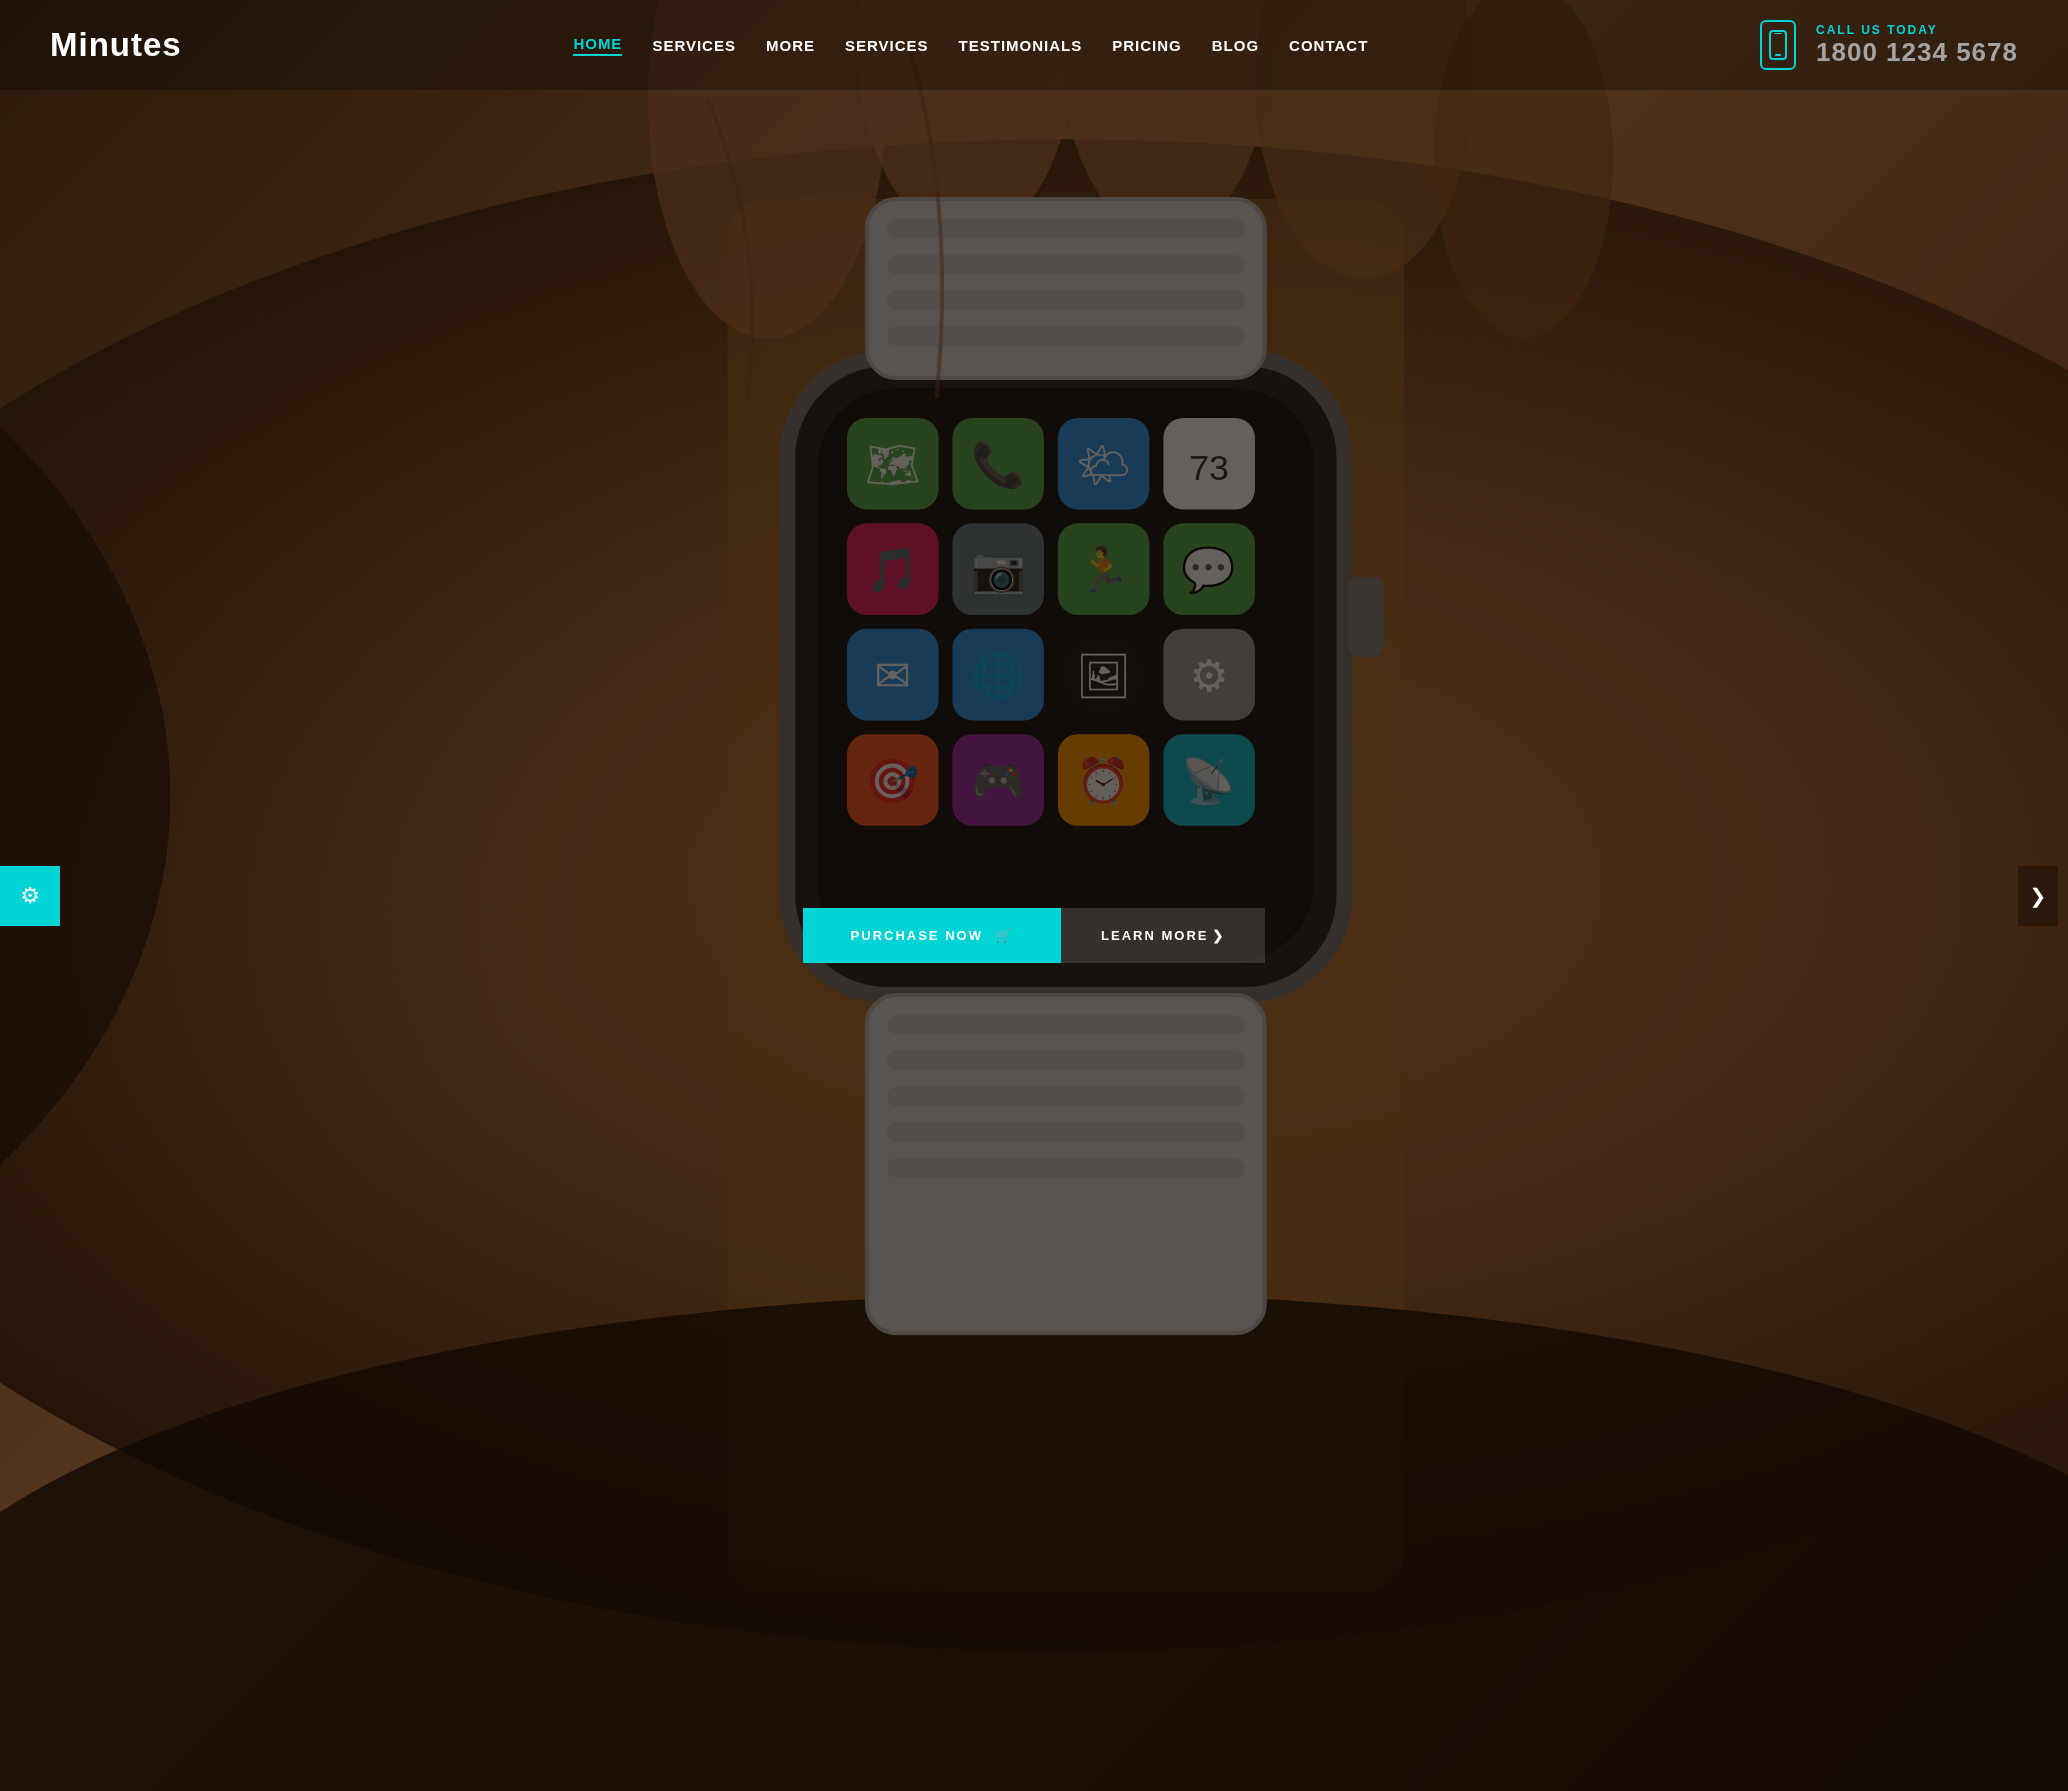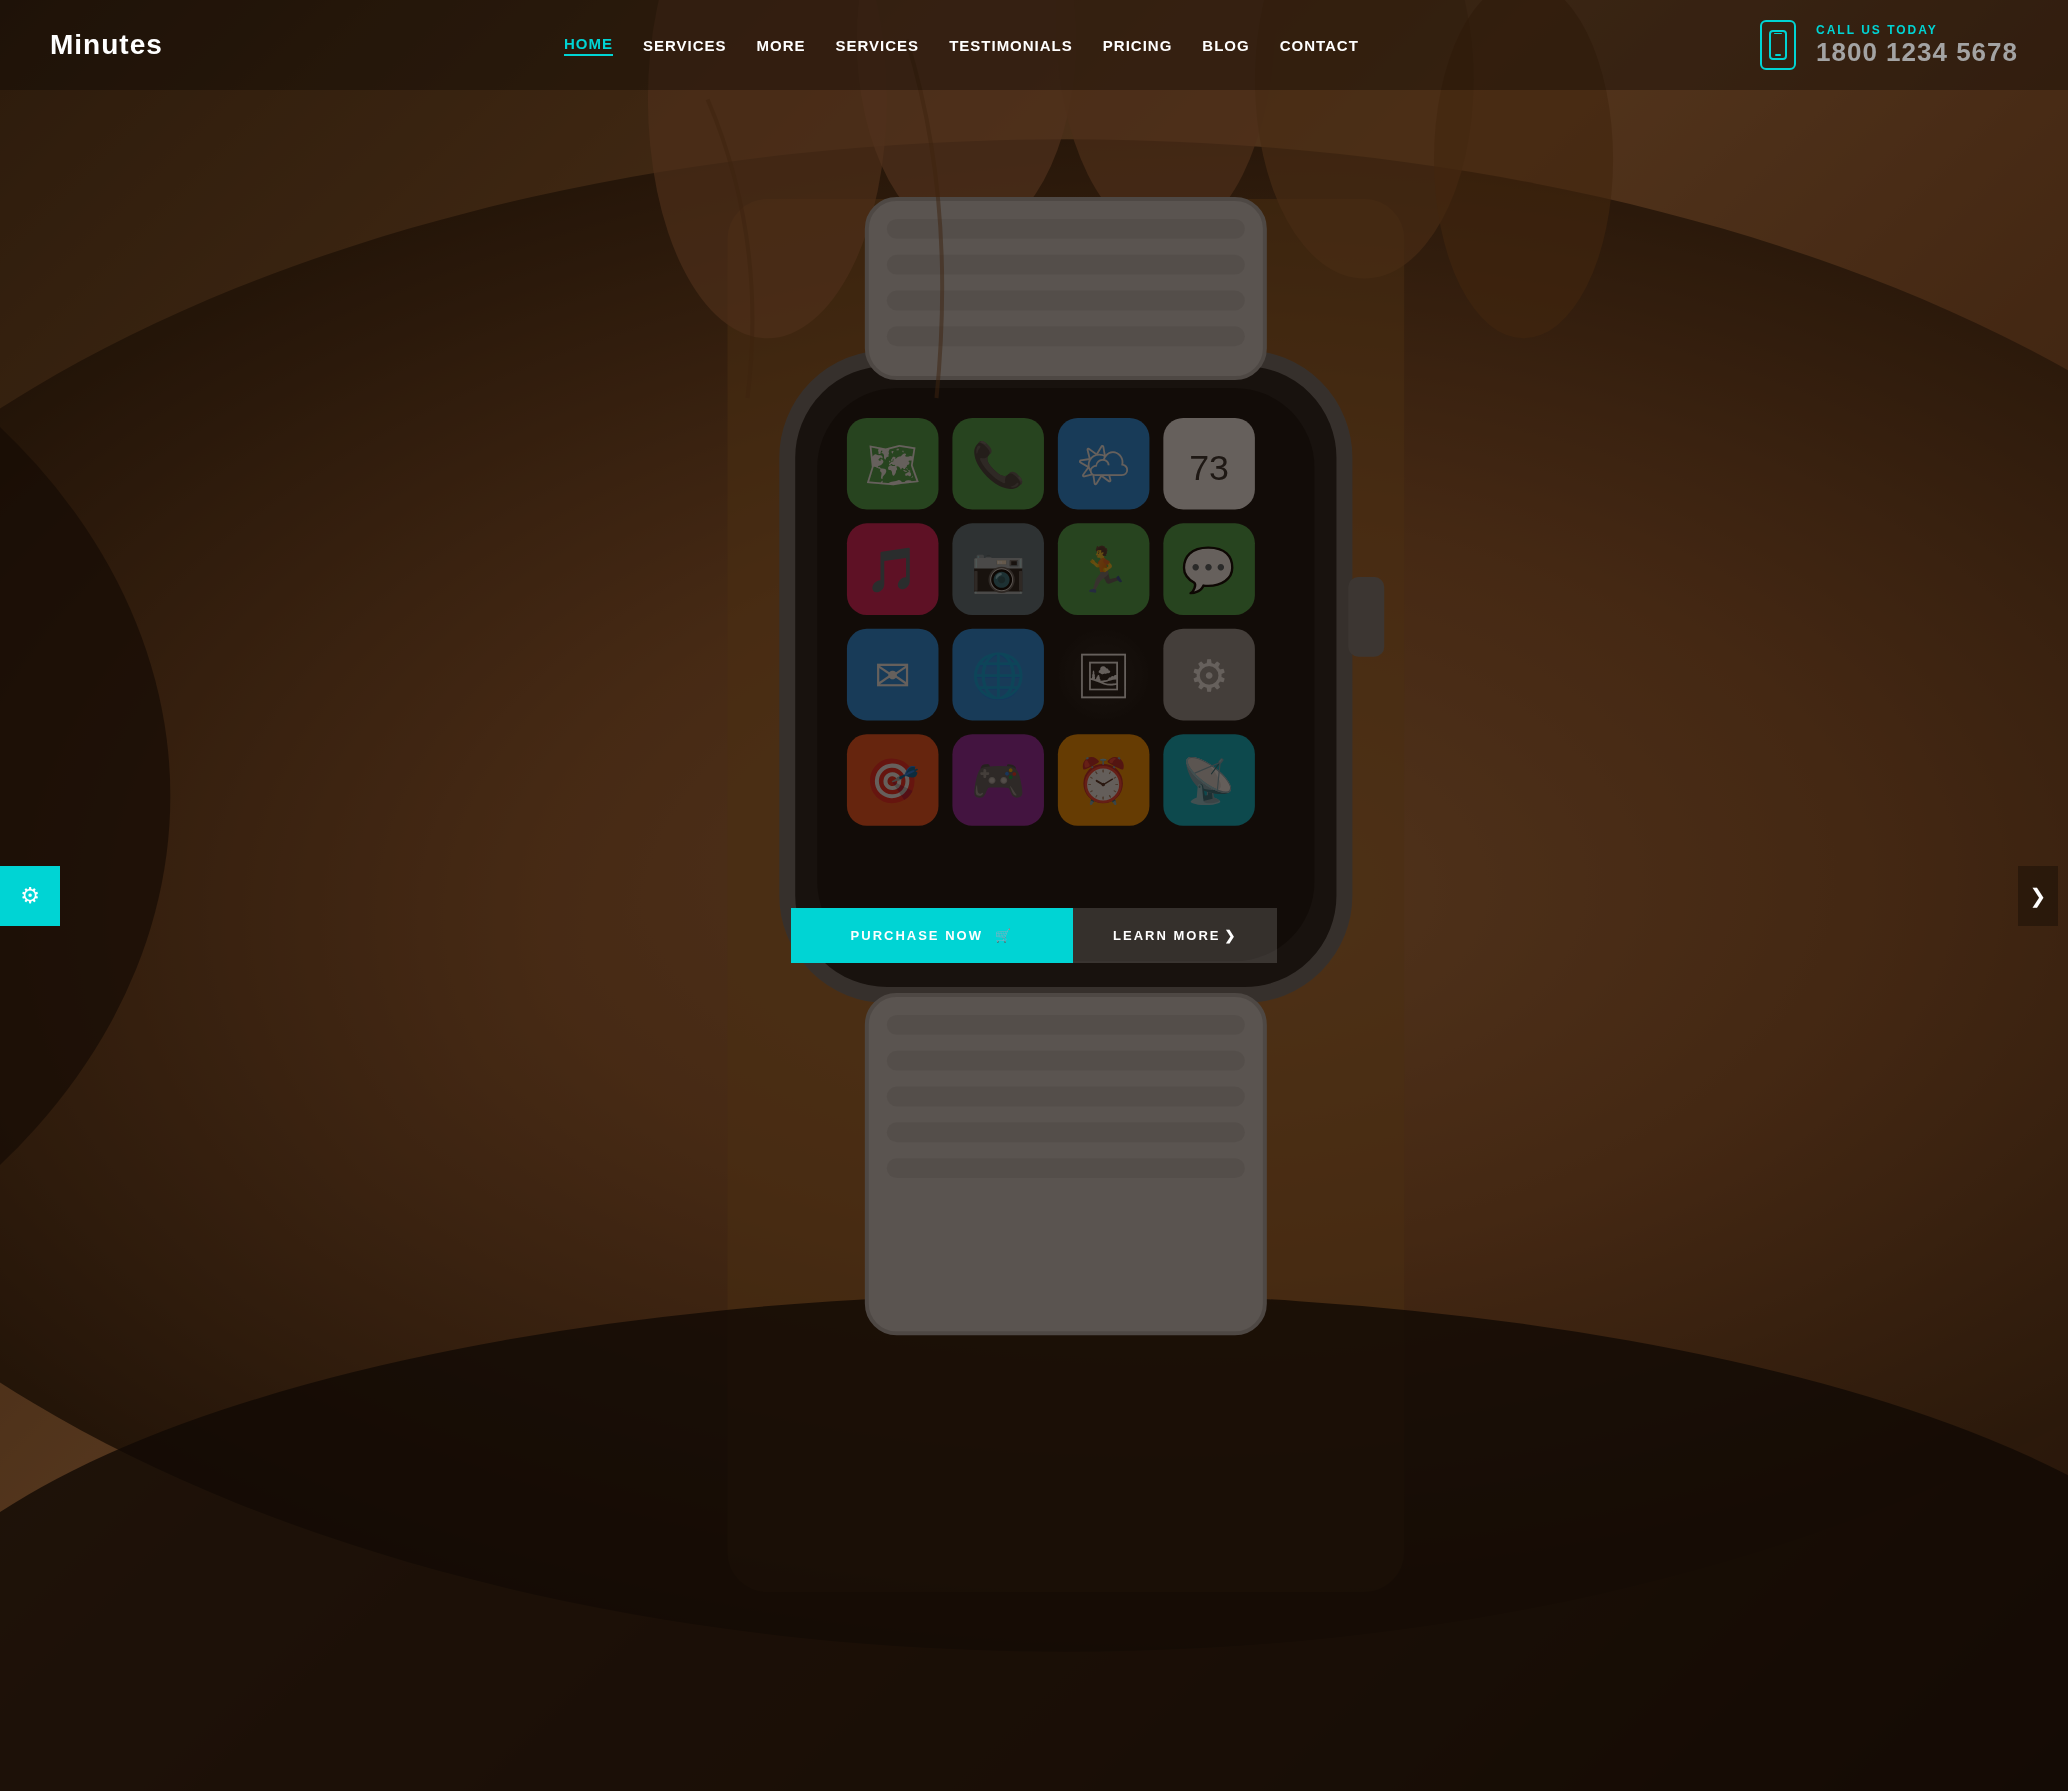--- a/index.html
+++ b/index.html
@@ -23,21 +23,21 @@
       z-index: 100;
       display: flex;
       align-items: center;
       justify-content: space-between;
       padding: 20px 50px;
       background: rgba(0,0,0,0.3);
     }
 
     .logo {
       color: #ffffff;
-      font-size: 28px;
+      font-size: 33px;
       font-weight: 700;
       letter-spacing: 1px;
     }
 
     .nav {
       display: flex;
       align-items: center;
       gap: 30px;
     }
 
@@ -170,21 +170,21 @@
 
     .hero-buttons {
       display: flex;
       gap: 0;
     }
 
     .btn-purchase {
       background: #00d4d4;
       color: #ffffff;
       border: none;
-      padding: 20px 60px;
+      padding: 20px 48px;
       font-size: 13px;
       font-weight: 700;
       letter-spacing: 2px;
       text-transform: uppercase;
       cursor: pointer;
       display: flex;
       align-items: center;
       gap: 12px;
       transition: background 0.2s;
     }

